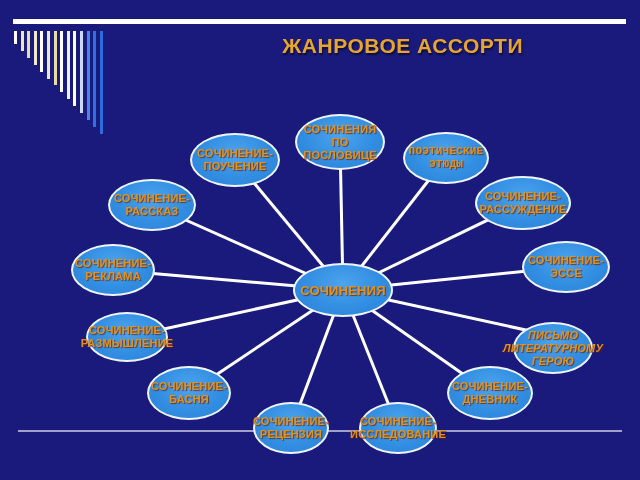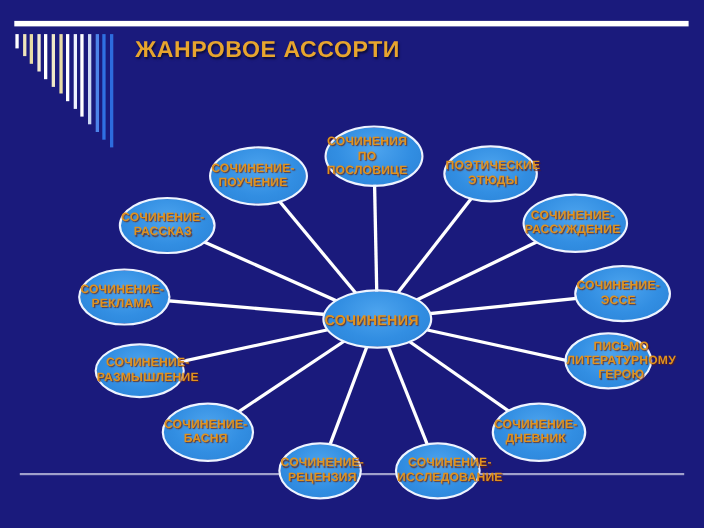--- a/index.html
+++ b/index.html
@@ -22,21 +22,21 @@
     letter-spacing:0.5px;
     text-shadow:1px 2px 2px rgba(0,0,0,0.55);
   }
   .title-line2{margin-left:195px;}
   .spokes{position:absolute;left:0;top:0;z-index:1;}
   .node{
     position:absolute;z-index:2;
     border-radius:50%;
     border:2px solid #eef4ff;
     background:radial-gradient(ellipse at 50% 38%, #4da4ee 0%, #328ee2 55%, #2a82d6 100%);
-    display:flex;align-items:center;
+    display:flex;align-items:center;justify-content:center;
     box-sizing:border-box;
   }
   .node.center-node{z-index:3;}
   .node-label{
     white-space:pre-line;
     text-align:center;
     font-weight:bold;
     font-size:11px;
     line-height:13px;
     letter-spacing:0.2px;
@@ -64,21 +64,21 @@
       <div class="stripe" style="left: 39.6px; height: 54.4px; background: rgb(231, 219, 166);"></div>
       <div class="stripe" style="left: 46.2px; height: 61.3px; background: rgb(255, 255, 255);"></div>
       <div class="stripe" style="left: 52.8px; height: 68.2px; background: rgb(238, 242, 254);"></div>
       <div class="stripe" style="left: 59.4px; height: 75.1px; background: rgb(255, 255, 255);"></div>
       <div class="stripe" style="left: 66px; height: 82px; background: rgb(204, 217, 244);"></div>
       <div class="stripe" style="left: 72.6px; height: 88.9px; background: rgb(77, 132, 234);"></div>
       <div class="stripe" style="left: 79.2px; height: 95.8px; background: rgb(47, 112, 226);"></div>
       <div class="stripe" style="left: 85.8px; height: 102.7px; background: rgb(45, 108, 223);"></div>
     </div>
 
-  <div class="title-block" style="color: rgb(231, 165, 46);">
+  <div class="title-block" style="color: rgb(231, 165, 46); text-align: right;">
     <div class="title-line1">ЖАНРОВОЕ АССОРТИ</div>
   </div>
 
   <svg class="spokes" id="spokes" width="640" height="480">
       <line x1="343" y1="290" x2="340" y2="142" stroke="#ffffff" stroke-width="3"></line>
       <line x1="343" y1="290" x2="446" y2="158" stroke="#ffffff" stroke-width="3"></line>
       <line x1="343" y1="290" x2="235" y2="160" stroke="#ffffff" stroke-width="3"></line>
       <line x1="343" y1="290" x2="152" y2="205" stroke="#ffffff" stroke-width="3"></line>
       <line x1="343" y1="290" x2="523" y2="203" stroke="#ffffff" stroke-width="3"></line>
       <line x1="343" y1="290" x2="113" y2="270" stroke="#ffffff" stroke-width="3"></line>
@@ -90,21 +90,21 @@
       <line x1="343" y1="290" x2="291" y2="428" stroke="#ffffff" stroke-width="3"></line>
       <line x1="343" y1="290" x2="398" y2="428" stroke="#ffffff" stroke-width="3"></line>
     </svg>
 
   <div id="nodes">
       <div class="node" style="left: 295px; top: 114px; width: 90px; height: 56px; border-color: rgb(238, 244, 255);">
         <div class="node-label" style="color: rgb(224, 146, 30);">СОЧИНЕНИЯ
 ПО
 ПОСЛОВИЦЕ</div>
       </div>
-      <div class="node" style="left: 403px; top: 132px; width: 86px; height: 52px; border-color: rgb(238, 244, 255);">
+      <div class="node" style="left: 403px; top: 132px; width: 86px; height: 52px; border-color: rgb(238, 244, 255); font-family: Liberation Mono, monospace;">
         <div class="node-label" style="color: rgb(224, 146, 30);">ПОЭТИЧЕСКИЕ
 ЭТЮДЫ</div>
       </div>
       <div class="node" style="left: 190px; top: 133px; width: 90px; height: 54px; border-color: rgb(238, 244, 255);">
         <div class="node-label" style="color: rgb(224, 146, 30);">СОЧИНЕНИЕ-
 ПОУЧЕНИЕ</div>
       </div>
       <div class="node" style="left: 108px; top: 179px; width: 88px; height: 52px; border-color: rgb(238, 244, 255);">
         <div class="node-label" style="color: rgb(224, 146, 30);">СОЧИНЕНИЕ-
 РАССКАЗ</div>
@@ -118,21 +118,21 @@
 РЕКЛАМА</div>
       </div>
       <div class="node" style="left: 522px; top: 241px; width: 88px; height: 52px; border-color: rgb(238, 244, 255);">
         <div class="node-label" style="color: rgb(224, 146, 30);">СОЧИНЕНИЕ-
 ЭССЕ</div>
       </div>
       <div class="node" style="left: 86px; top: 312px; width: 82px; height: 50px; border-color: rgb(238, 244, 255);">
         <div class="node-label" style="color: rgb(224, 146, 30);">СОЧИНЕНИЕ-
 РАЗМЫШЛЕНИЕ</div>
       </div>
-      <div class="node" style="left: 513px; top: 302px; width: 80px; height: 52px; border-color: rgb(238, 244, 255);">
+      <div class="node" style="left: 513px; top: 322px; width: 80px; height: 52px; border-color: rgb(238, 244, 255); font-style: italic;">
         <div class="node-label" style="color: rgb(224, 146, 30);">ПИСЬМО
 ЛИТЕРАТУРНОМУ
 ГЕРОЮ</div>
       </div>
       <div class="node" style="left: 147px; top: 366px; width: 84px; height: 54px; border-color: rgb(238, 244, 255);">
         <div class="node-label" style="color: rgb(224, 146, 30);">СОЧИНЕНИЕ-
 БАСНЯ</div>
       </div>
       <div class="node" style="left: 447px; top: 366px; width: 86px; height: 54px; border-color: rgb(238, 244, 255);">
         <div class="node-label" style="color: rgb(224, 146, 30);">СОЧИНЕНИЕ-

